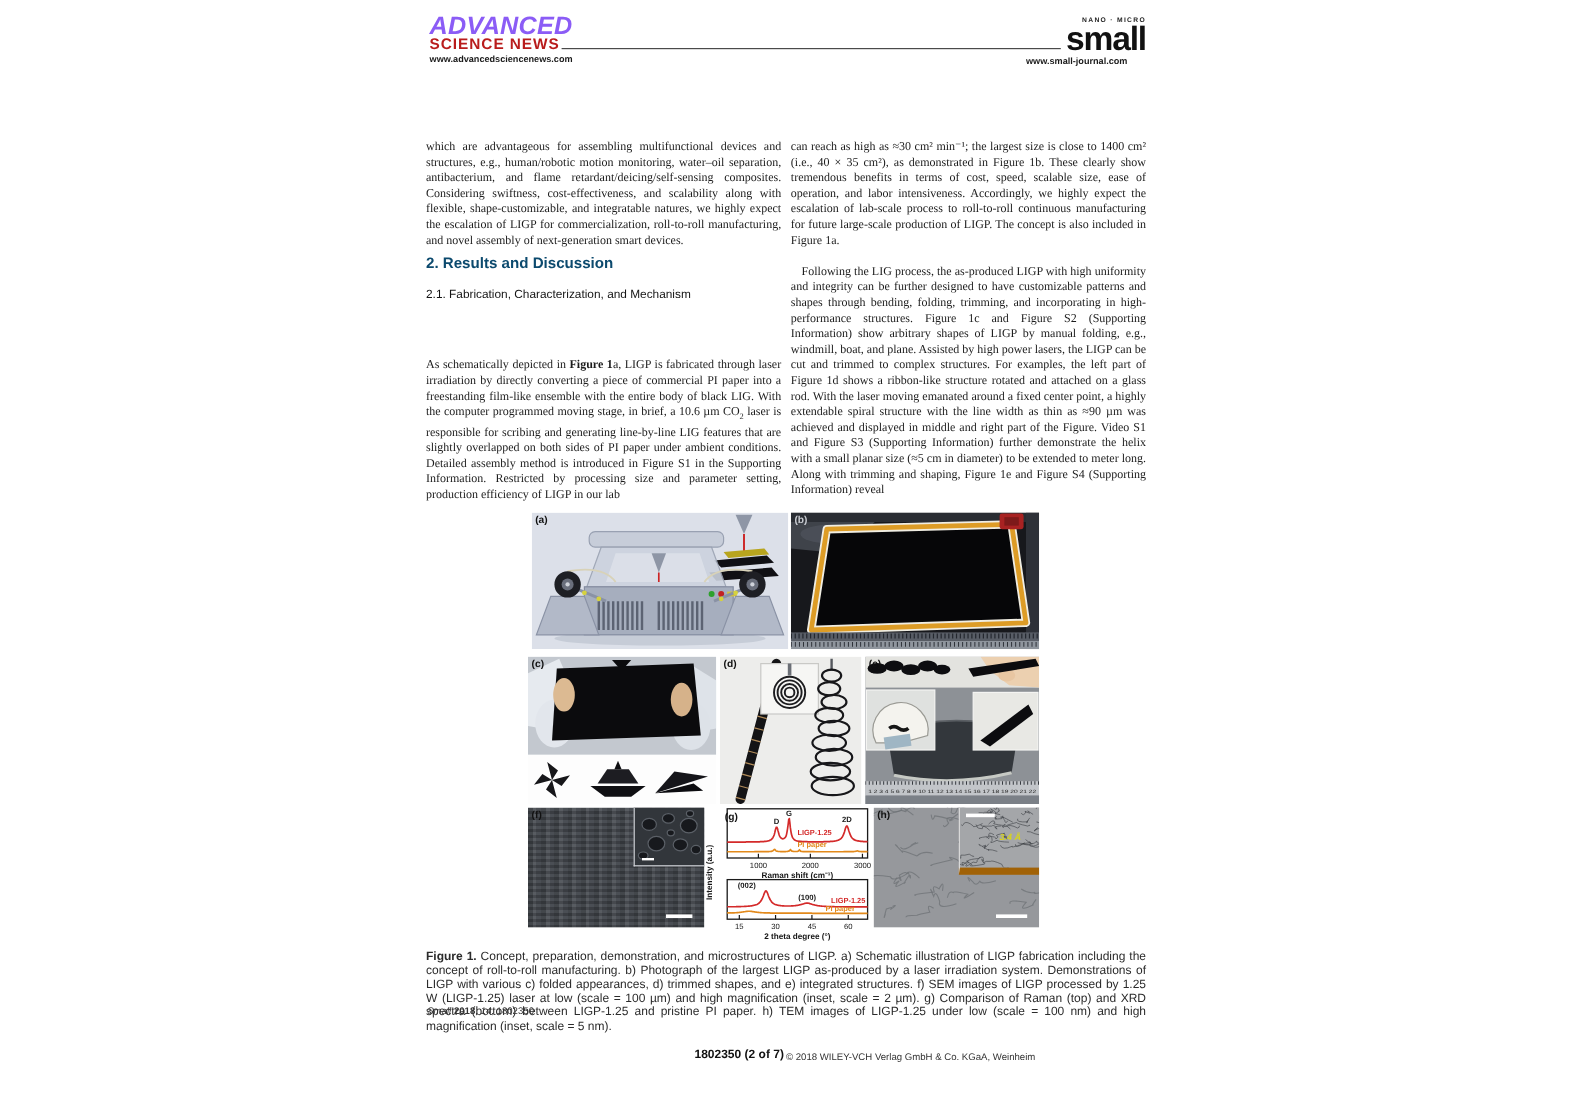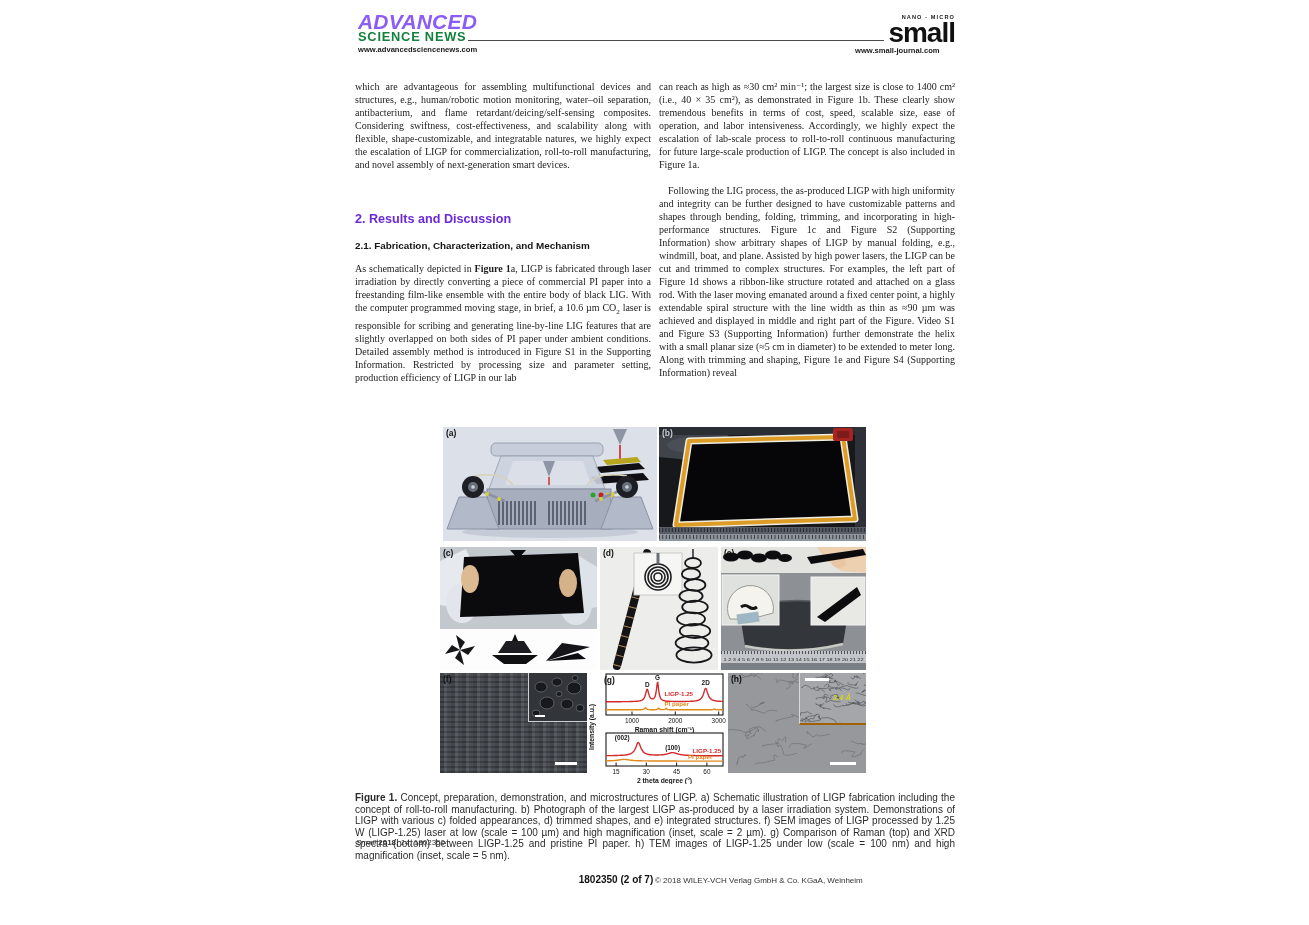--- a/index.html
+++ b/index.html
@@ -7,49 +7,49 @@
         font-family:"Liberation Serif","DejaVu Serif",serif;color:#1c1c1c;}
   .abs{position:absolute;}
   .b{font-weight:bold;}
   .i{font-style:italic;}
   .sub{vertical-align:sub;font-size:70%;}
 
   
   .asn-line1{font-family:"Liberation Sans",sans-serif;font-style:italic;font-weight:900;
              font-size:21px;letter-spacing:.2px;color:#8b5cf6;line-height:17px;}
   .asn-line2{font-family:"Liberation Sans",sans-serif;font-weight:700;font-size:12.8px;
-             letter-spacing:.8px;color:#15803d;line-height:13px;}
+             letter-spacing:.8px;color:#b91c1c;line-height:13px;}
   .hdr-url{font-family:"Liberation Sans",sans-serif;font-weight:700;font-size:7.6px;color:#1a1a1a;}
   .hdr-rule{background:#4a4a4a;height:1px;}
   .small-tag{font-family:"Liberation Sans",sans-serif;font-weight:700;font-size:5.6px;
              letter-spacing:1.1px;color:#222;text-align:right;}
   .small-name{font-family:"Liberation Sans",sans-serif;font-weight:800;font-size:28px;
               letter-spacing:-1px;color:#111;line-height:26px;text-align:right;}
 
   
-  .bodytext{font-size:10px;line-height:13px;text-align:justify;}
-  .h2{font-family:"Liberation Sans",sans-serif;font-weight:700;font-size:12.6px;color:#6d28d9;}
-  .h3{font-family:"Liberation Sans",sans-serif;font-weight:700;font-size:9.9px;color:#141414;}
+  .bodytext{font-size:10px;line-height:13px;text-align:justify;margin-top:36px;}
+  .h2{font-family:"Liberation Sans",sans-serif;font-weight:700;font-size:12.6px;color:#0c4a6e;}
+  .h3{font-family:"Liberation Sans",sans-serif;font-weight:400;font-size:9.9px;color:#141414;}
   .indent{text-indent:9px;}
 
   
   .panel{position:absolute;overflow:hidden;}
   .plabel{position:absolute;top:1px;left:3px;font-family:"Liberation Sans",sans-serif;
           font-weight:700;font-size:8.5px;color:#111;z-index:3;}
   svg text{font-family:"Liberation Sans",sans-serif;}
   .sem-bg{width:100%;height:100%;
      background:repeating-linear-gradient(90deg,#3b3f44 0 4px,#51555b 4px 7px,#43474d 7px 11px);}
   .sem-noise{position:absolute;inset:0;
      background:repeating-linear-gradient(0deg,rgba(0,0,0,.14) 0 2px,rgba(255,255,255,.04) 2px 5px);}
   .sem-inset{position:absolute;right:0;top:0;width:58px;height:48px;background:#32363b;
      border-left:1px solid #cfd2d6;border-bottom:1px solid #cfd2d6;}
   .scalebar{position:absolute;background:#fff;}
   .tem-bg{width:100%;height:100%;background:#96989c;}
   .tem-inset{position:absolute;right:0;top:0;width:66px;height:50px;background:#a4a6a9;
-     border-left:1px solid #d8d8d8;border-bottom:2px solid #a16207;}
+     border-left:1px solid #d8d8d8;border-bottom:6px solid #a16207;}
   .angstrom{position:absolute;left:33px;top:20px;font-family:"Liberation Sans",sans-serif;
      font-style:italic;font-weight:700;font-size:7.5px;color:#d6d31f;}
   .ylab{font-family:"Liberation Sans",sans-serif;font-weight:700;font-size:6.8px;color:#161616;
         writing-mode:vertical-rl;transform:rotate(180deg);text-align:center;}
 
   
   .caption{font-family:"Liberation Sans",sans-serif;font-size:10px;line-height:11.6px;
            text-align:justify;color:#2b2b2b;}
   .foot{font-family:"Liberation Sans",sans-serif;font-size:8px;color:#333;}
   .foot-center{font-family:"Liberation Sans",sans-serif;font-weight:700;font-size:10px;color:#111;

